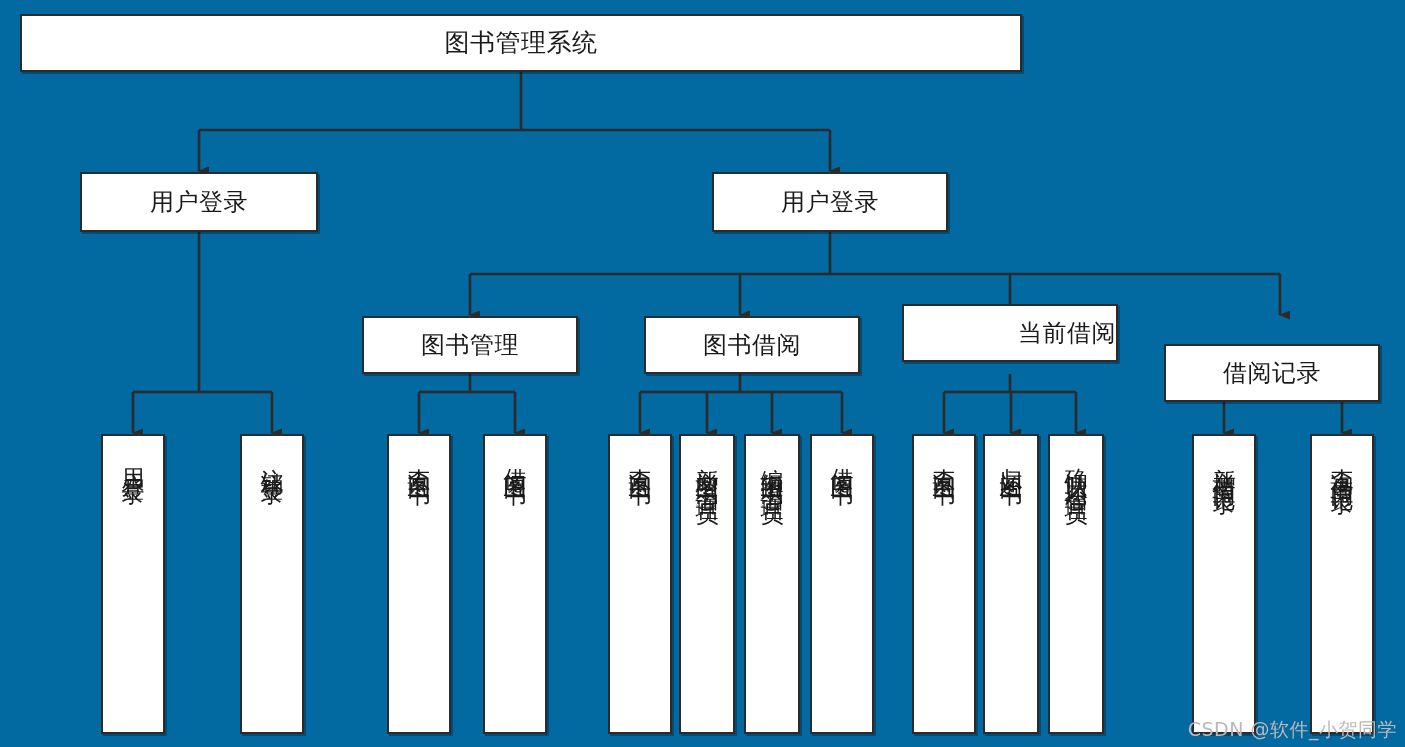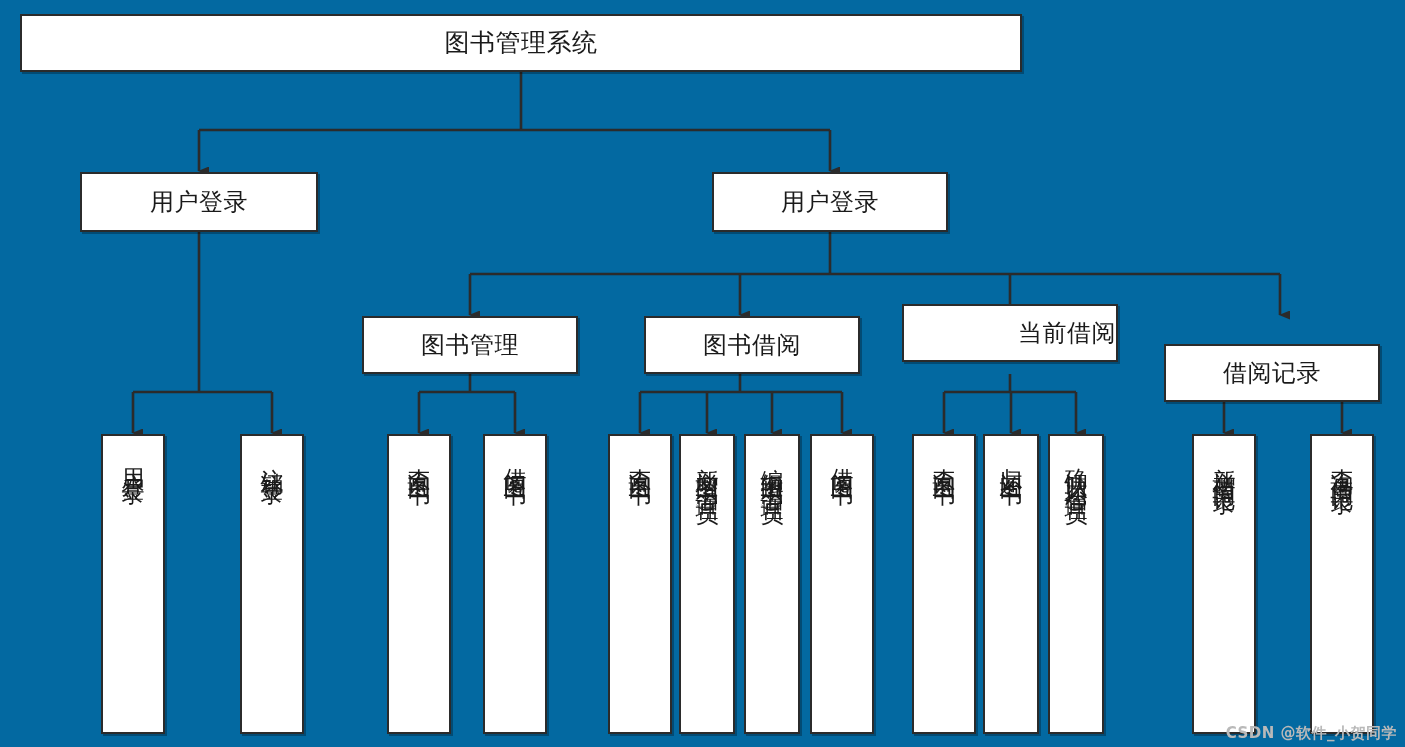--- a/index.html
+++ b/index.html
@@ -60,27 +60,26 @@
     text-orientation: upright;
     font-size: 23px;
     letter-spacing: 5px;
     line-height: 1;
     white-space: pre;
   }
   .watermark {
     position: absolute;
     right: 8px;
     bottom: 4px;
-    font-size: 15px;
+    font-size: 19px;
     color: #b9b9b9;
     letter-spacing: 0.5px;
     z-index: 6;
     pointer-events: none;
     white-space: nowrap;
-    font-weight: bold;
   }
 </style>
 </head>
 <body>
 
 <div id="canvas">
   <svg id="edges" xmlns="http://www.w3.org/2000/svg">
     <defs>
       <marker id="arrowhead" markerWidth="9" markerHeight="11" refX="4.5" refY="10" orient="auto" markerUnits="userSpaceOnUse">
         <polygon points="0,0 9,0 4.5,11" fill="#2b2b2b"></polygon>

